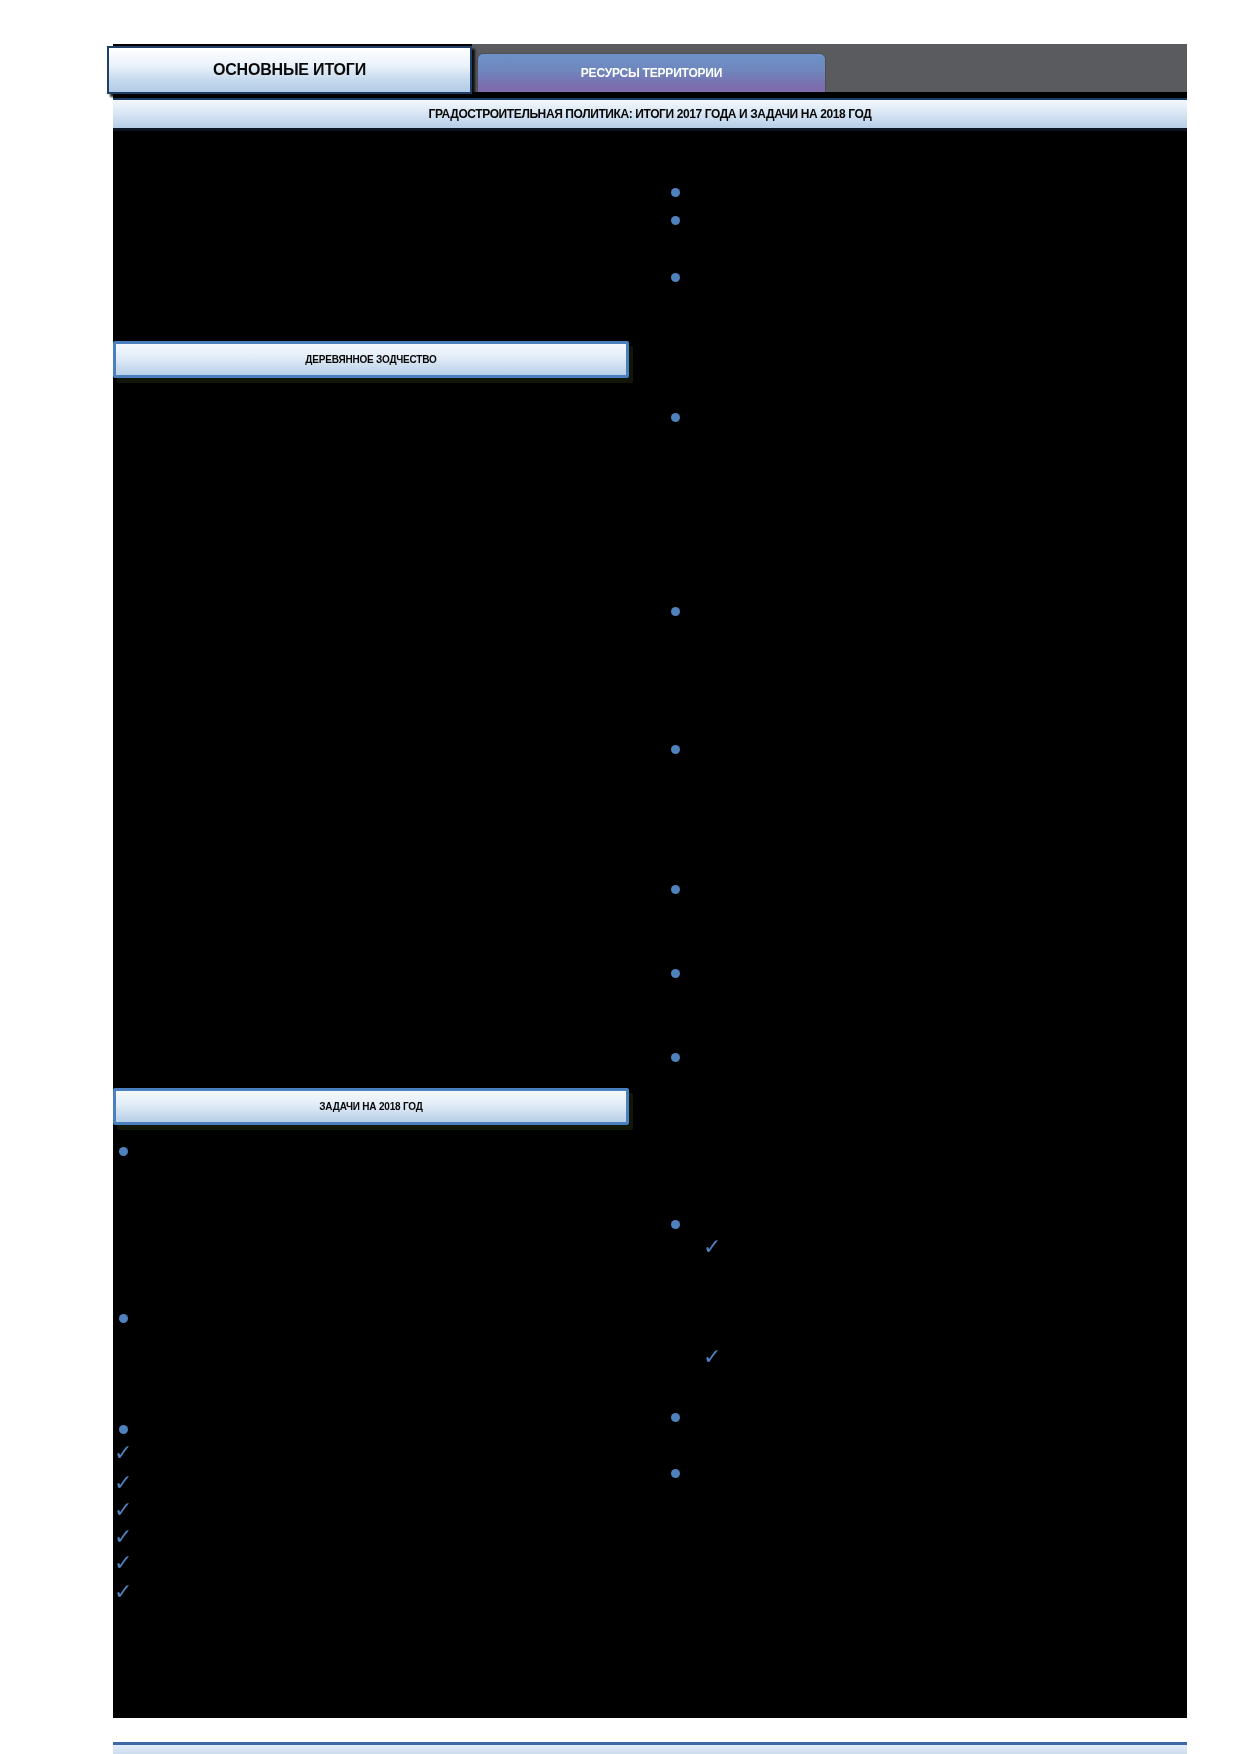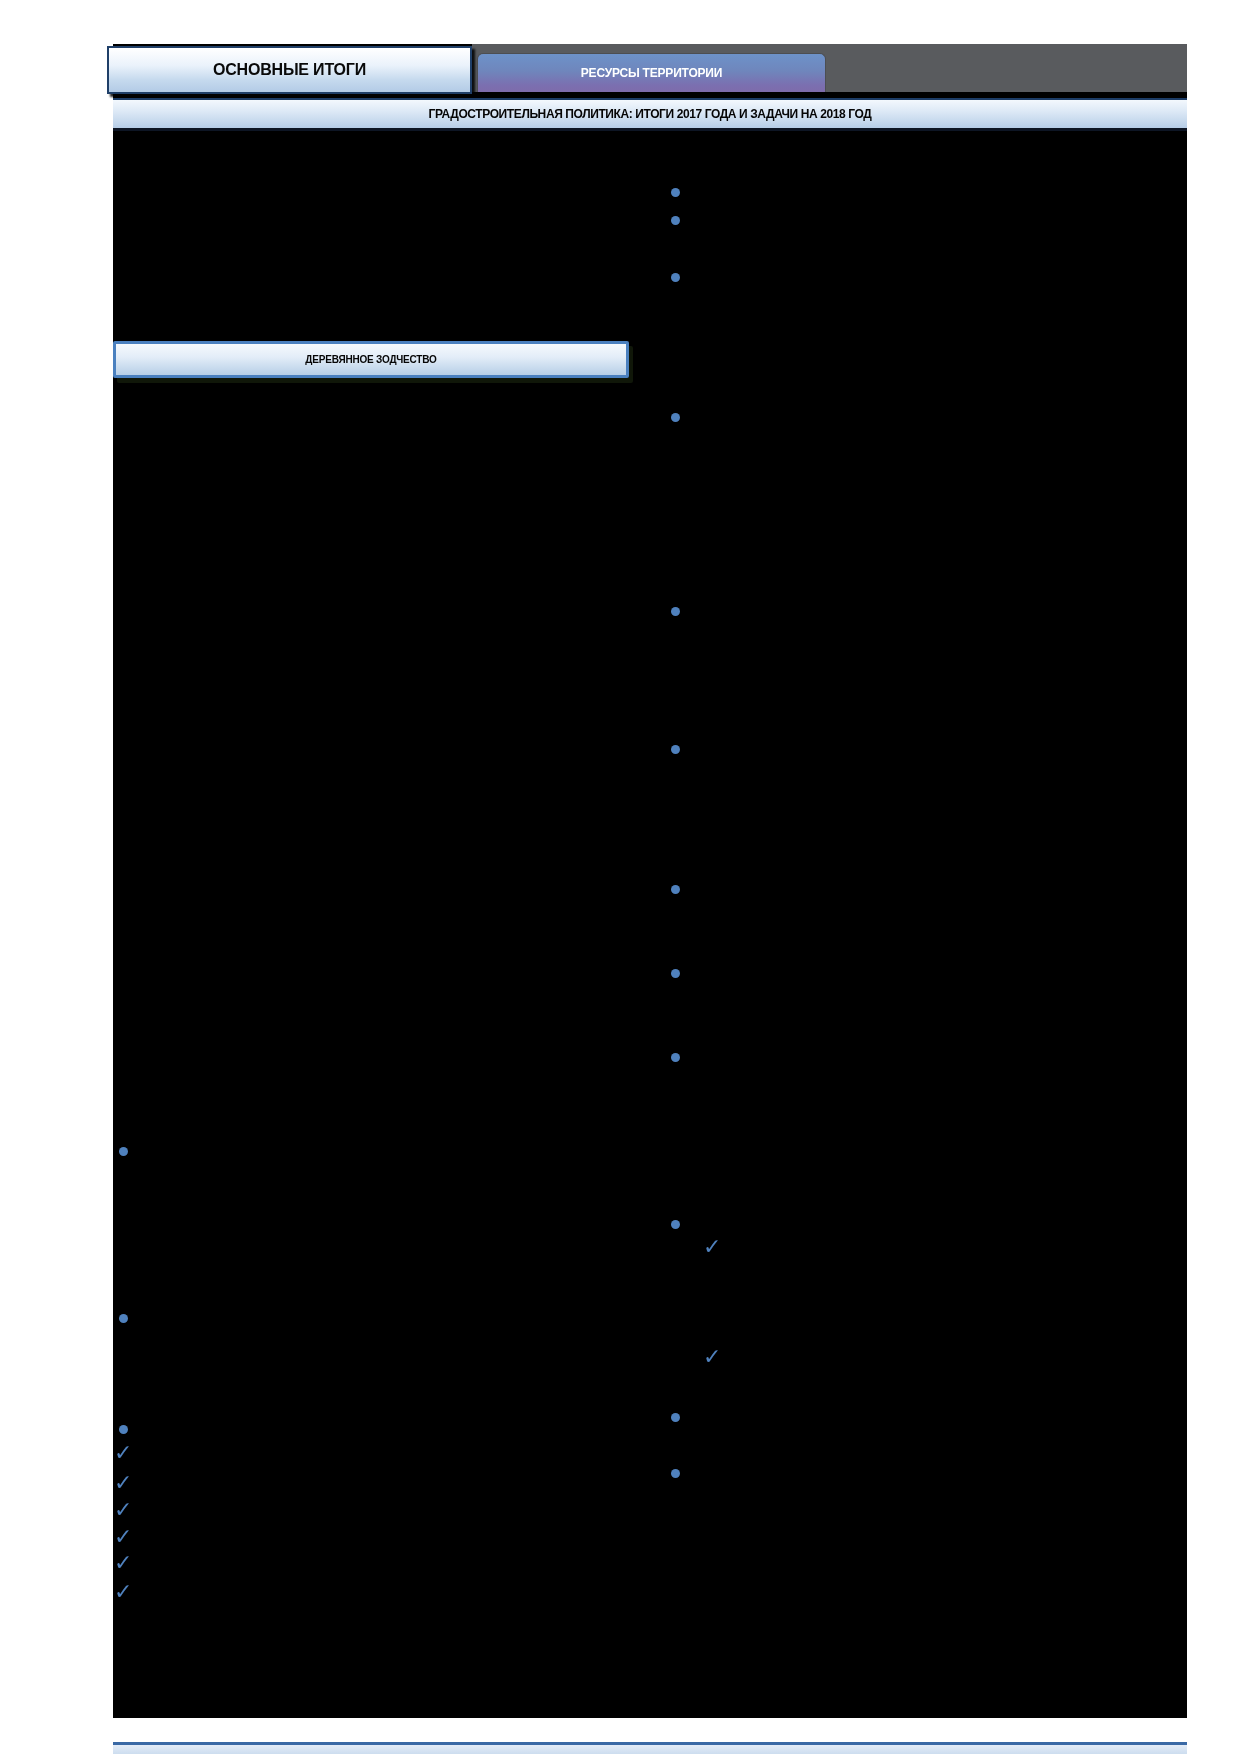--- a/index.html
+++ b/index.html
@@ -66,20 +66,23 @@
     </div>
 
     <div class="title-bar">
       <span>ГРАДОСТРОИТЕЛЬНАЯ ПОЛИТИКА: ИТОГИ 2017 ГОДА И ЗАДАЧИ НА 2018 ГОД</span>
     </div>
 
     <div class="section-header sh-1">
       <span>ДЕРЕВЯННОЕ ЗОДЧЕСТВО</span>
     </div>
 
+    <div class="section-header sh-2">
+      <span>ЗАДАЧИ НА 2018 ГОД</span>
+    </div>
 
   </div>
 
   <div class="bottom-strip"></div>
 <div class="bullet" style="left: 671px; top: 188px;"></div>
     <div class="bullet" style="left: 671px; top: 216px;"></div>
     <div class="bullet" style="left: 671px; top: 273px;"></div>
     <div class="bullet" style="left: 671px; top: 413px;"></div>
     <div class="bullet" style="left: 671px; top: 607px;"></div>
     <div class="bullet" style="left: 671px; top: 745px;"></div>

